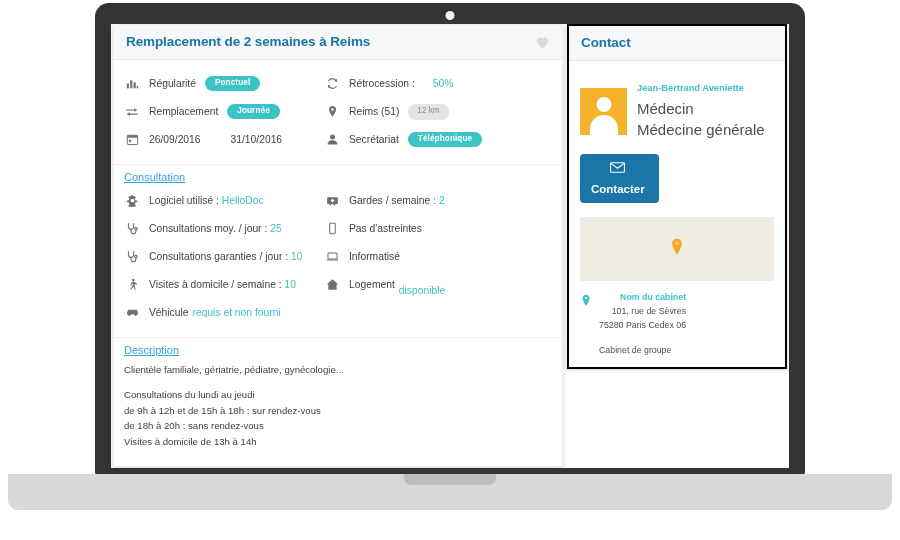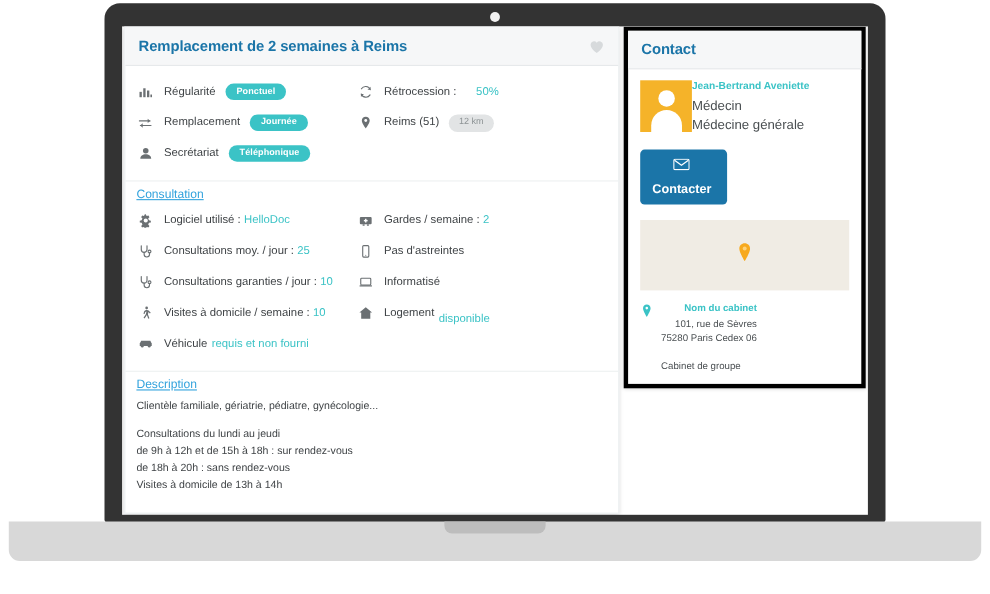--- a/index.html
+++ b/index.html
@@ -68,21 +68,21 @@
     box-shadow: 0 1px 4px rgba(0,0,0,0.18);
     border: 1px solid #eceff1;
     box-sizing: border-box;
   }
   .card-right {
     position: absolute;
     left: 456px; top: 0px;
     width: 220px;
     background: #ffffff;
     box-shadow: 0 1px 4px rgba(0,0,0,0.18);
-    border: 4px solid #000000;
+    border: 2px solid #000000;
     box-sizing: border-box;
   }
 
   
   .panel-head {
     background: #f6f7f8;
     border-bottom: 1px solid #e6e9eb;
     padding: 10px 12px 9px 12px;
     display: flex;
     align-items: center;
@@ -166,22 +166,23 @@
     color: #3f4346;
     line-height: 1.62;
   }
   .desc-body p { margin: 0 0 10px 0; }
   .desc-body p:last-child { margin-bottom: 0; }
 
   
   .contact-body { padding: 10px 11px 12px 11px; }
   .contact-person {
     display: flex;
-    align-items: flex-start;
-    gap: 0;
+    align-items: center;
+    gap: 10px;
+    margin-top: 12px;
   }
   .avatar {
     width: 47px; height: 47px;
     background: #f5b329;
     flex: 0 0 47px;
     position: relative;
     overflow: hidden;
   }
   .avatar .head {
     position: absolute; left: 50%; top: 9px;
@@ -197,21 +198,21 @@
     background: #ffffff;
   }
   .person-name {
     color: #3bc3c6;
     font-size: 9.3px;
     font-weight: bold;
     margin-bottom: 5px;
   }
   .person-role {
     color: #4a4f52;
-    font-size: 12px;
+    font-size: 15px;
     line-height: 1.42;
   }
   .btn-contact {
     display: inline-flex;
     align-items: center;
     gap: 8px;
     background: #1b75a8;
     color: #ffffff;
     border: none;
     border-radius: 4px;
@@ -326,20 +327,31 @@
                 <span class="ic">
                   <svg viewBox="0 0 16 16" width="13" height="13">
                     <path d="M8 1.3c-2.5 0-4.4 1.9-4.4 4.3 0 3.2 4.4 8.8 4.4 8.8s4.4-5.6 4.4-8.8c0-2.4-2-4.3-4.4-4.3z" fill="#6b7073"></path>
                     <circle cx="8" cy="5.6" r="1.6" fill="#ffffff"></circle>
                   </svg>
                 </span>
                 <span class="lbl">Reims (51)</span>
                 <span class="pill-gray">12 km</span>
               </div>
 
+              <div class="row">
+                <span class="ic">
+                  <svg viewBox="0 0 16 16" width="13" height="13">
+                    <rect x="1.6" y="2.8" width="12.8" height="11.4" rx="1.2" fill="none" stroke="#6b7073" stroke-width="1.2"></rect>
+                    <rect x="1.6" y="2.8" width="12.8" height="3" fill="#6b7073"></rect>
+                    <rect x="3.6" y="8.4" width="2.6" height="2.6" fill="#6b7073"></rect>
+                  </svg>
+                </span>
+                <span class="lbl date-a">26/09/2016</span>
+                <span class="lbl date-b">31/10/2016</span>
+              </div>
 
               <div class="row">
                 <span class="ic">
                   <svg viewBox="0 0 16 16" width="13" height="13">
                     <circle cx="8" cy="5" r="3.1" fill="#6b7073"></circle>
                     <path d="M1.9 14c0-3.3 2.7-5 6.1-5s6.1 1.7 6.1 5z" fill="#6b7073"></path>
                   </svg>
                 </span>
                 <span class="lbl">Secrétariat</span>
                 <span class="pill">Téléphonique</span>

